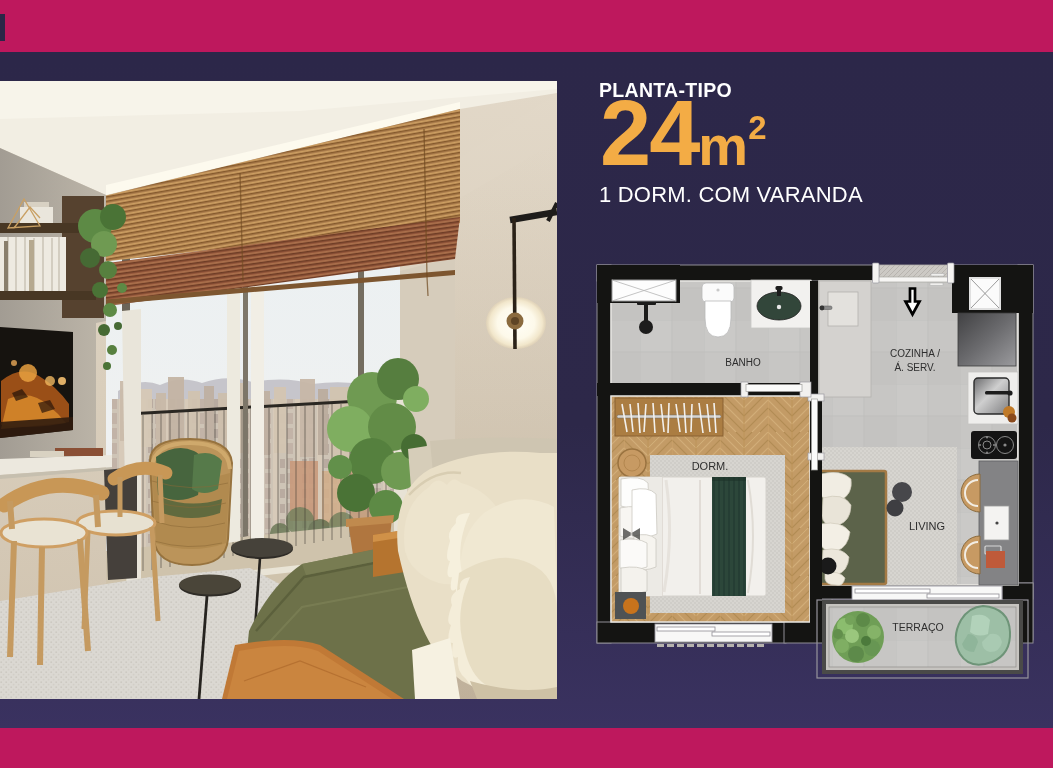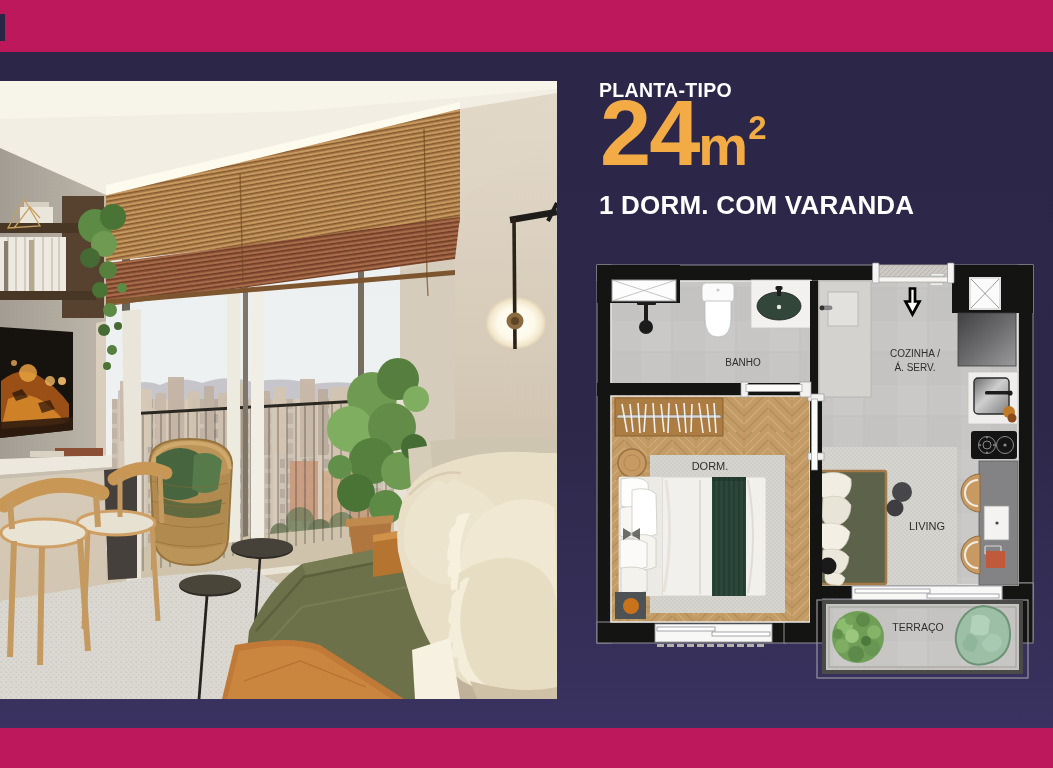--- a/index.html
+++ b/index.html
@@ -14,21 +14,21 @@
   <div class="abs" style="left:0;top:52px;width:1053px;height:676px;background:linear-gradient(180deg,#2c2749 0%,#2d2849 55%,#3a3260 100%);"></div>
 
   <div class="abs" style="left:0;top:14px;width:5px;height:27px;background:#2b2647;"></div>
 
   <div class="abs" style="left:598px;top:0;width:440px;color:#fff;">
 
     <div class="abs" style="left:1px;top:79px;font-size:19.5px;font-weight:bold;letter-spacing:0.3px;">PLANTA-TIPO</div>
 
     <div class="abs" style="left:2px;top:82px;color:#f3ac45;font-weight:bold;font-size:92px;line-height:92px;letter-spacing:-2px;">24<span style="font-size:56px;letter-spacing:0;">m</span><span style="font-size:33px;vertical-align:26px;letter-spacing:0;">2</span></div>
 
-    <div class="abs" style="left:1px;top:182px;font-size:26px;font-weight:bold;letter-spacing:0.2px;margin-top:8px;">1 DORM. COM VARANDA</div>
+    <div class="abs" style="left:1px;top:182px;font-size:22px;font-weight:normal;letter-spacing:0.2px;">1 DORM. COM VARANDA</div>
   </div>
 
   <svg class="abs" style="left:0;top:81px;" width="557" height="618" viewBox="0 0 557 618">
     <defs>
       <linearGradient id="pwall" x1="0" y1="0" x2="0" y2="1">
         <stop offset="0" stop-color="#e2d8c8"></stop>
           <stop offset="0.5" stop-color="#d9cebc"></stop>
           <stop offset="1" stop-color="#cfc2ae"></stop>
       </linearGradient>
       <linearGradient id="rshade" x1="0" y1="0" x2="0" y2="1">

